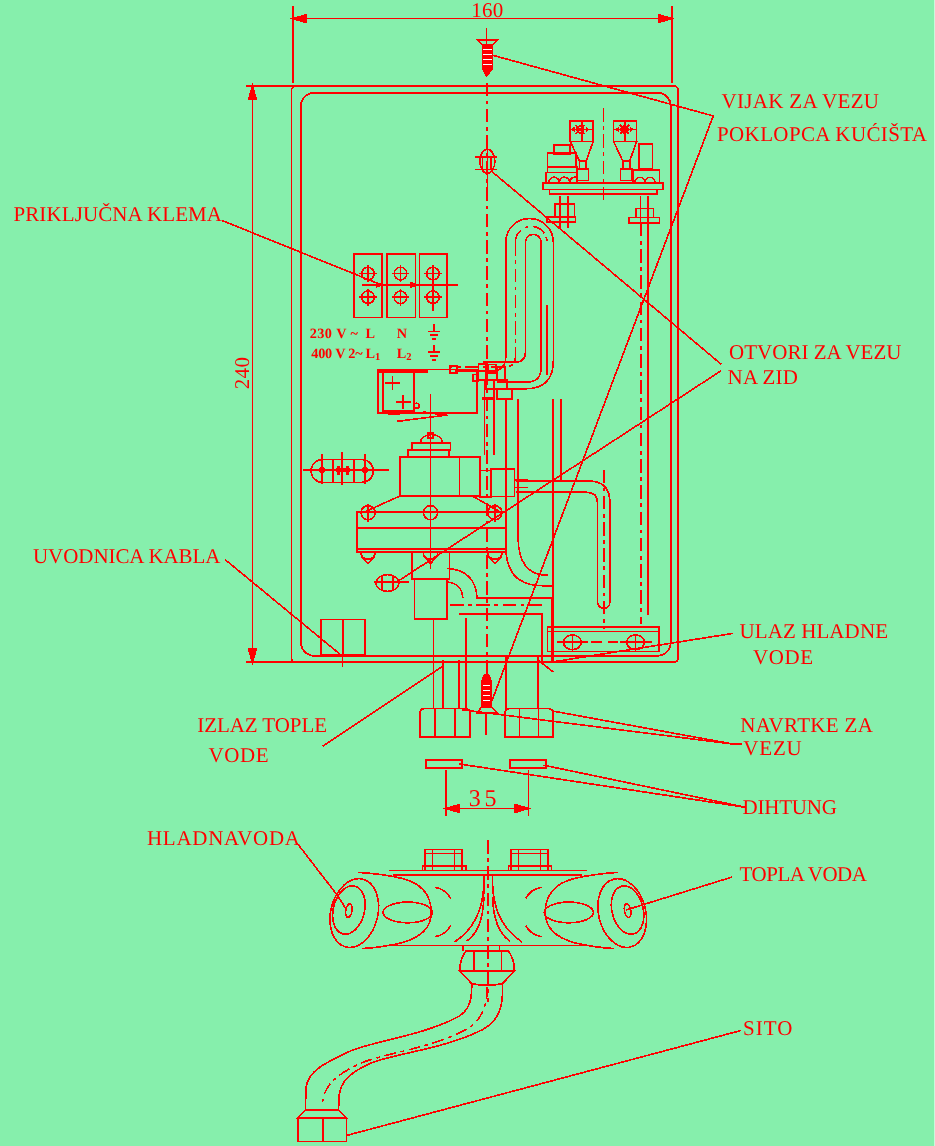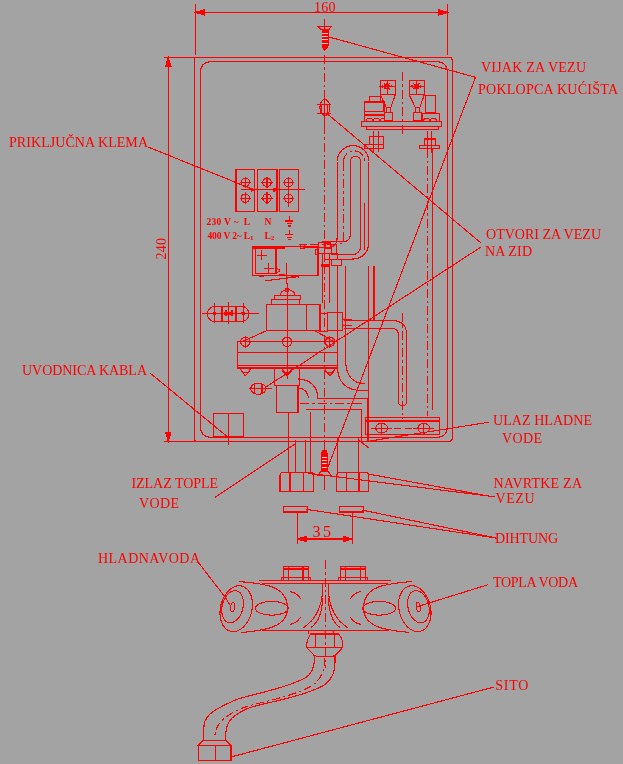--- a/index.html
+++ b/index.html
@@ -1,16 +1,16 @@
 <!DOCTYPE html>
 <html><head>
 <meta charset="utf-8">
 <style>
 html,body{margin:0;padding:0;background:#fff;}
-#wrap{position:relative;width:623px;height:764px;background:#a3a3a3;overflow:hidden;}
+#wrap{position:relative;width:623px;height:764px;background:#86efac;overflow:hidden;}
 svg{position:absolute;left:0;top:0;}
 text{font-family:"Liberation Serif",serif;fill:#f00;}
 .lbl{font-size:14px;}
 .dim{font-size:14px;}
 .sm{font-size:9.5px;font-weight:bold;}
 </style>
 </head>
 <body>
 <div id="wrap">
 <svg width="623" height="764" viewBox="0 0 623 764">

